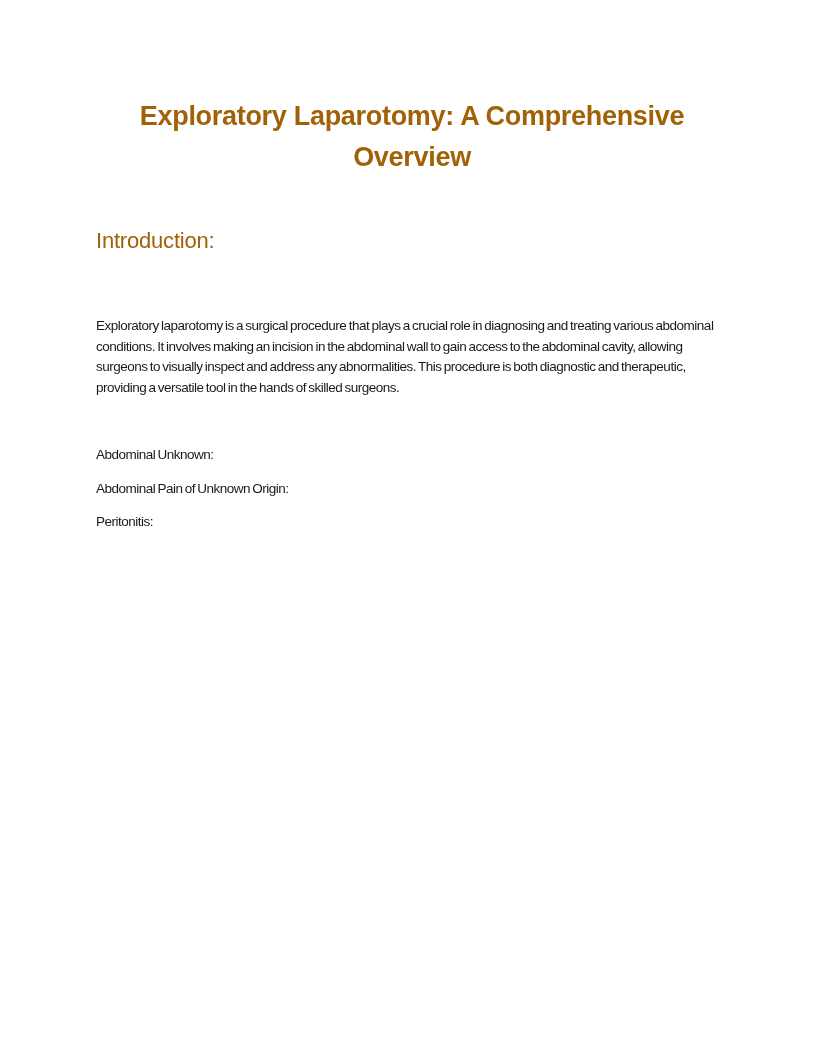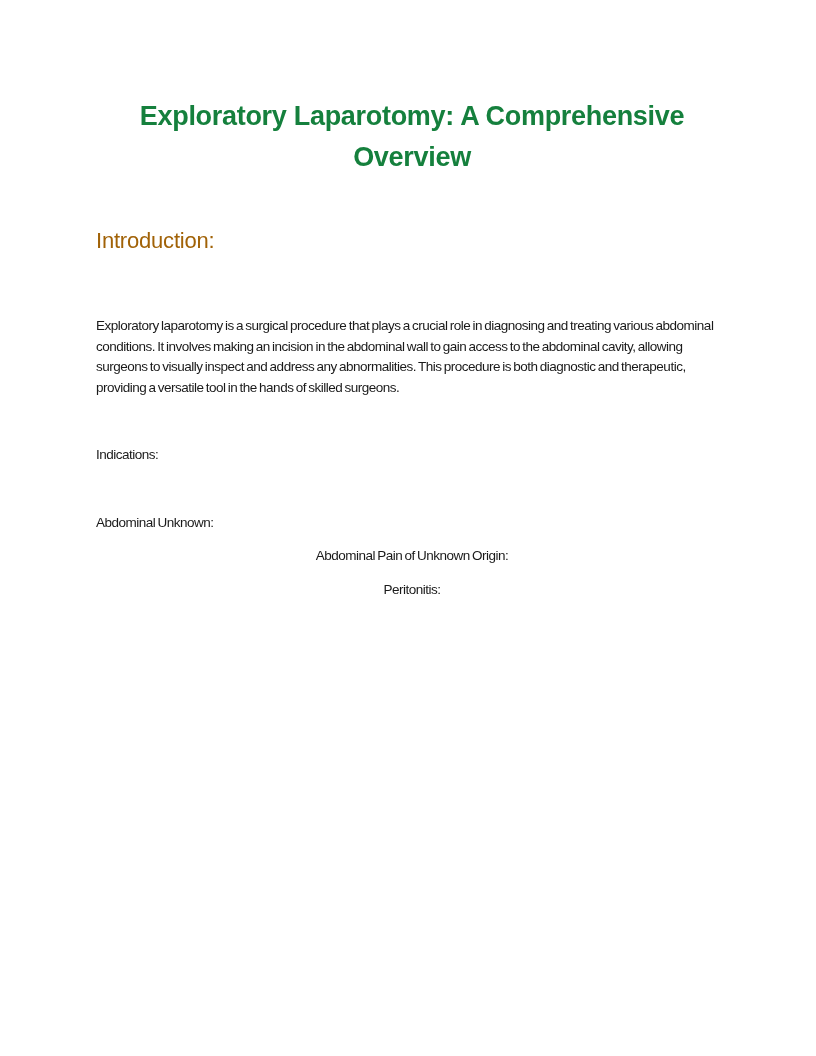--- a/index.html
+++ b/index.html
@@ -18,21 +18,21 @@
     color: #1a1a1a;
     overflow: hidden;
   }
   .doc-title {
     margin: 0;
     font-size: 27px;
     font-weight: 600;
     line-height: 41px;
     text-align: center;
     letter-spacing: -0.3px;
-    color: #15803d;
+    color: #a16207;
   }
   .h1 {
     margin: 48px 0 0 0;
     font-size: 22px;
     font-weight: 400;
     line-height: 30px;
     letter-spacing: -0.2px;
     color: #a16207;
   }
   .para {
@@ -54,34 +54,32 @@
     color: #1a1a1a;
   }
   .sub-tight {
     margin: 13px 0 0 0;
     font-size: 13.5px;
     font-weight: 400;
     line-height: 20.5px;
     letter-spacing: -0.5px;
     word-spacing: -1px;
     color: #1a1a1a;
-    text-align: center;
   }
 </style>
 </head>
 <body>
 
 <div class="page">
   <h1 class="doc-title">Exploratory Laparotomy: A Comprehensive Overview</h1>
 
   <h2 class="h1">Introduction:</h2>
 
   <p class="para">Exploratory laparotomy is a surgical procedure that plays a crucial role in diagnosing and treating various abdominal conditions. It involves making an incision in the abdominal wall to gain access to the abdominal cavity, allowing surgeons to visually inspect and address any abnormalities. This procedure is both diagnostic and therapeutic, providing a versatile tool in the hands of skilled surgeons.</p>
 
-  <p class="sub">Indications:</p>
 
 
   <p class="sub">Abdominal Unknown:</p>
 
 
   <p class="sub-tight">Abdominal Pain of Unknown Origin:</p>
 
 
   <p class="sub-tight">Peritonitis:</p>
 </div>

